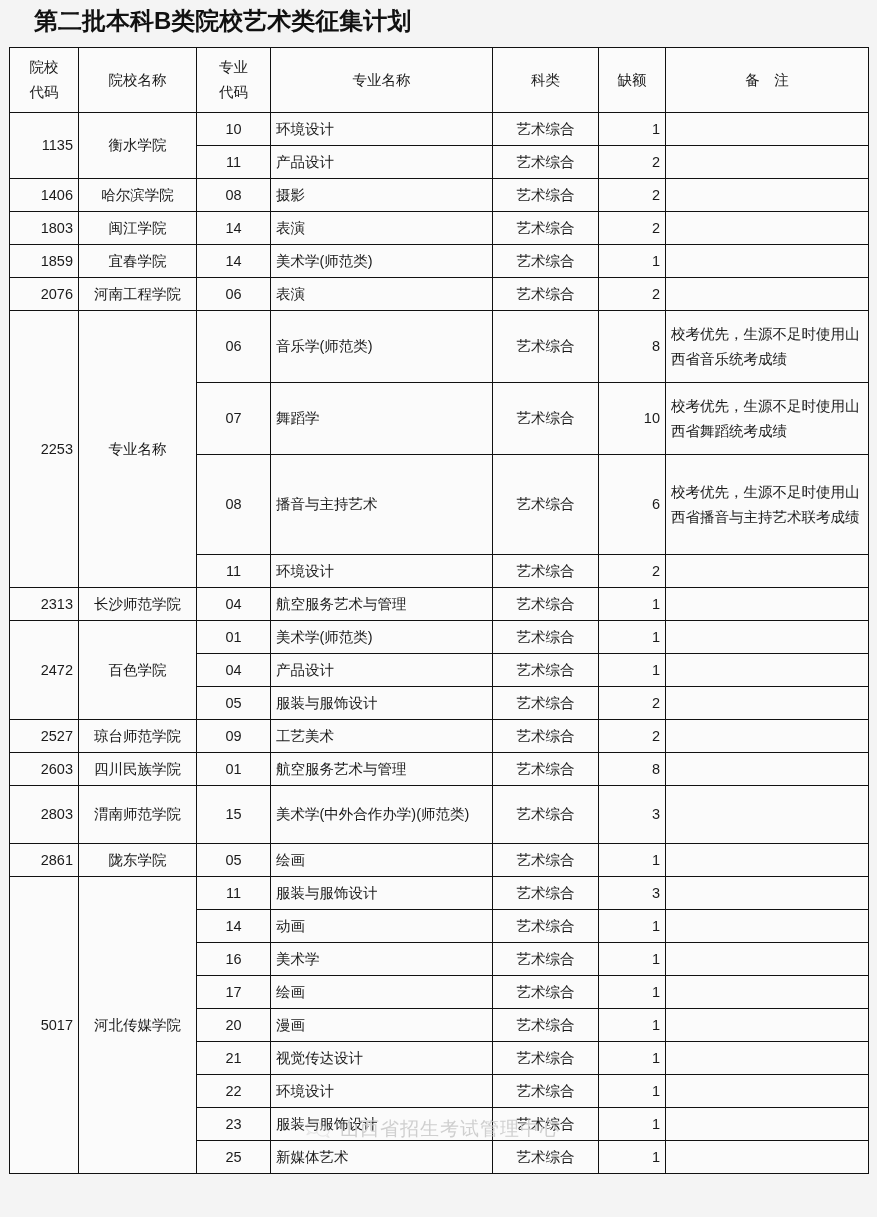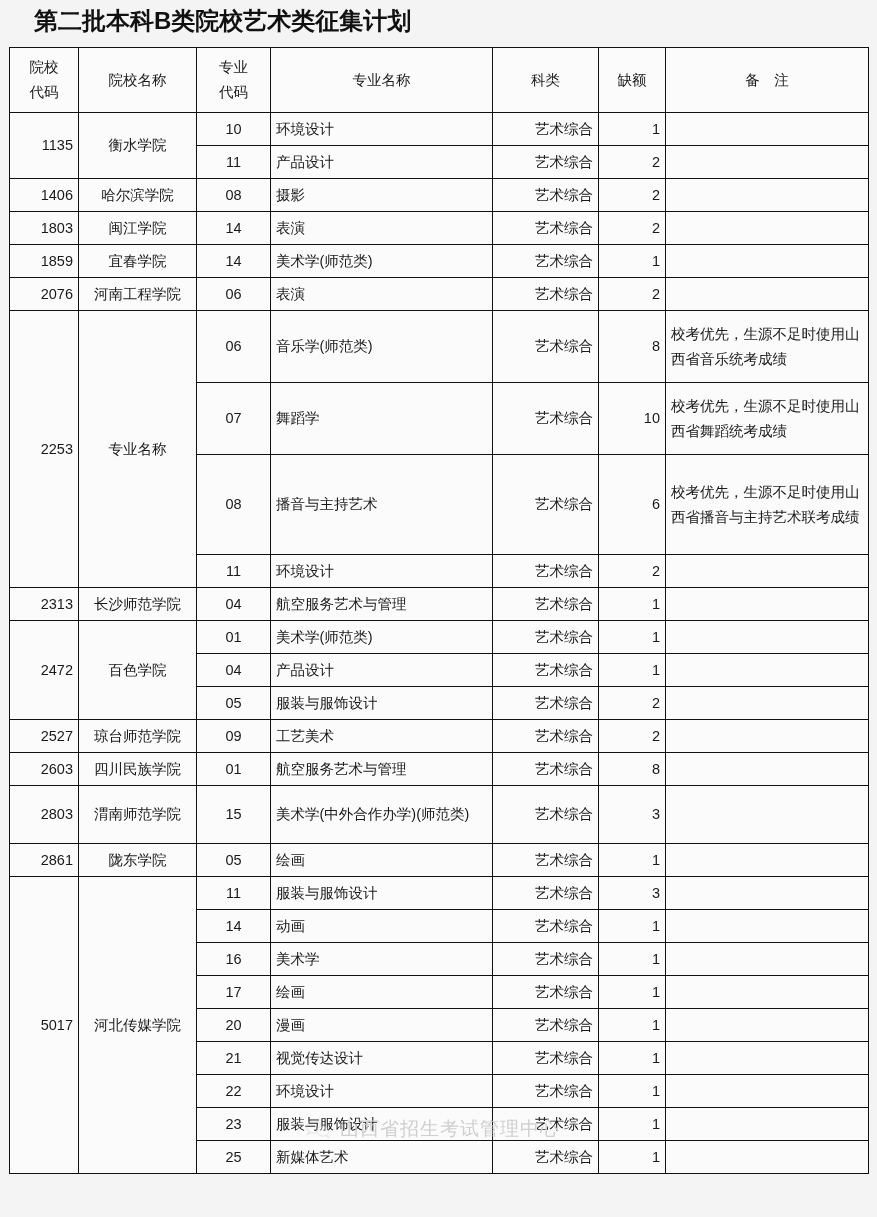--- a/index.html
+++ b/index.html
@@ -75,21 +75,21 @@
   col.c-major-code  { width: 74px; }
   col.c-major-name  { width: 222px; }
   col.c-category    { width: 106px; }
   col.c-quota       { width: 67px; }
   col.c-remark      { width: 203px; }
 
   td.school-code  { text-align: right; font-size: 15px; }
   td.school-name  { text-align: center; padding-left: 10px; font-size: 15px; font-family: Liberation Serif, serif; }
   td.major-code   { text-align: center; font-size: 15px; }
   td.major-name   { text-align: left;  padding-left: 10px; }
-  td.category     { text-align: right; }
+  td.category     { text-align: center; }
   td.quota        { text-align: right; padding-right: 12px; font-size: 15px; }
   td.remark       { text-align: left; padding-left: 6px; padding-right: 4px;
                     font-size: 13.5px; line-height: 27px; margin-top: 47px; }
 
   tbody tr { height: 33px; }
 
   .footer {
     position: absolute;
     left: 0;
     top: 1111px;

